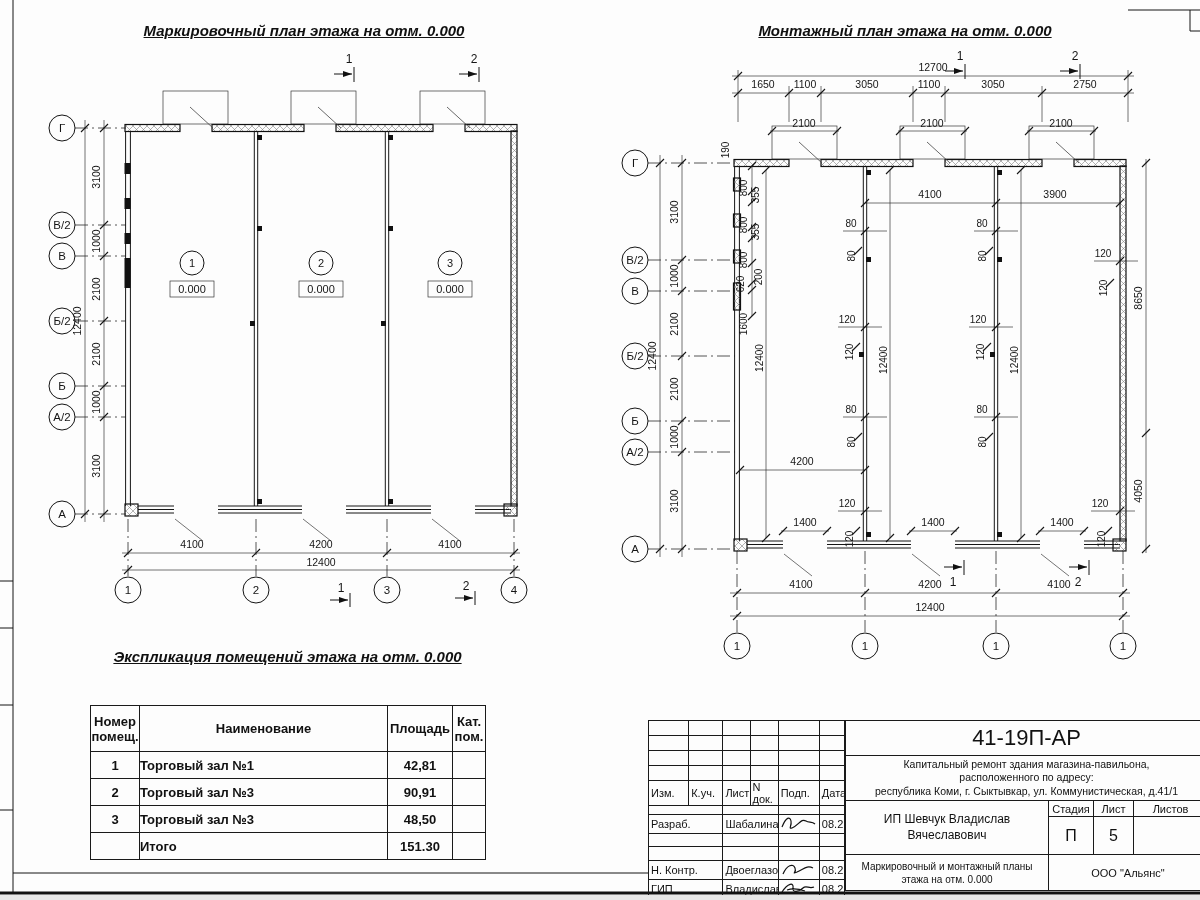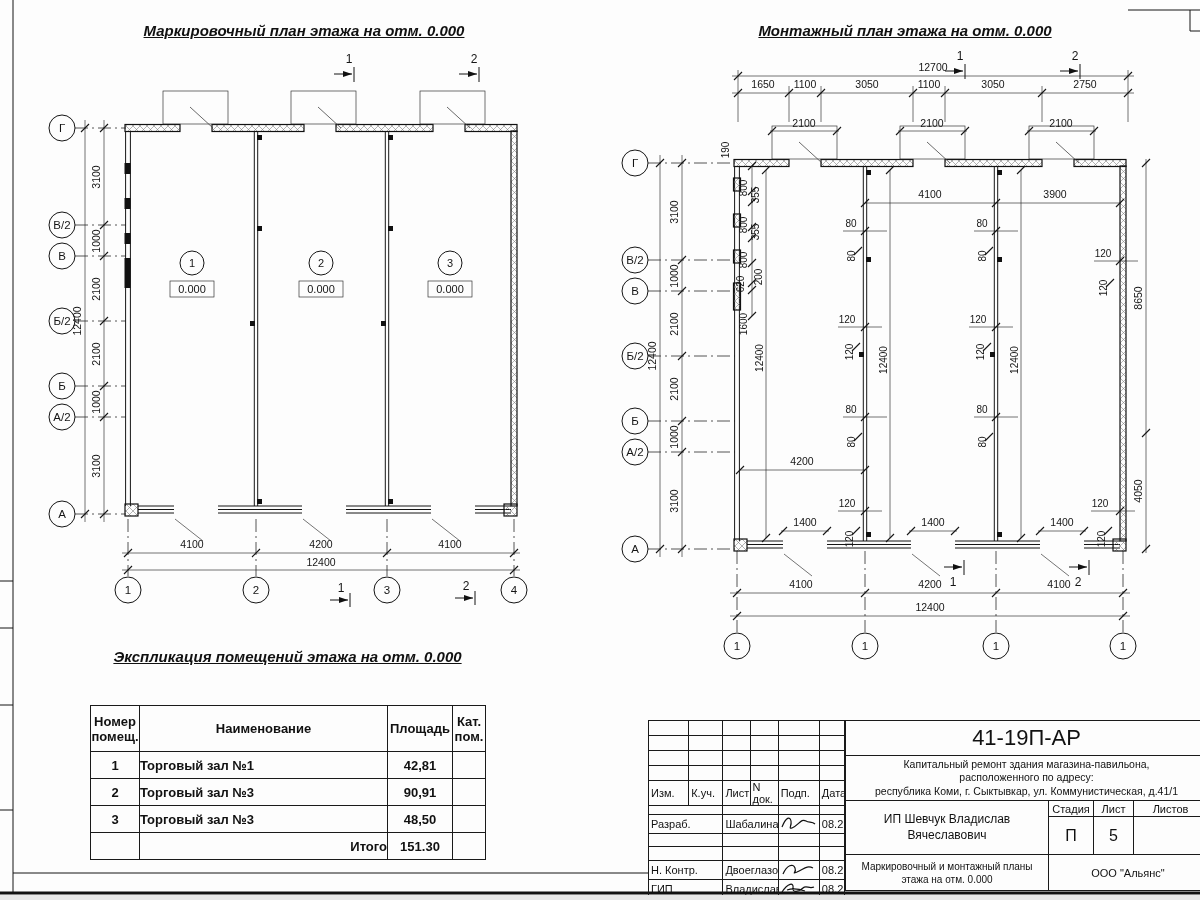--- a/index.html
+++ b/index.html
@@ -525,21 +525,21 @@
     <td></td>
   </tr>
   <tr style="height:27px">
     <td class="c">3</td>
     <td>Торговый зал №3</td>
     <td class="c">48,50</td>
     <td></td>
   </tr>
   <tr style="height:27px">
     <td></td>
-    <td style="text-align:right">Итого</td>
+    <td style="text-align:left">Итого</td>
     <td class="c">151.30</td>
     <td></td>
   </tr>
 </tbody>
   </table>
 
 <table class="tb abs" style="left:648px;top:720px;width:197px">
   <colgroup>
       <col style="width:40px">
       <col style="width:34px">

